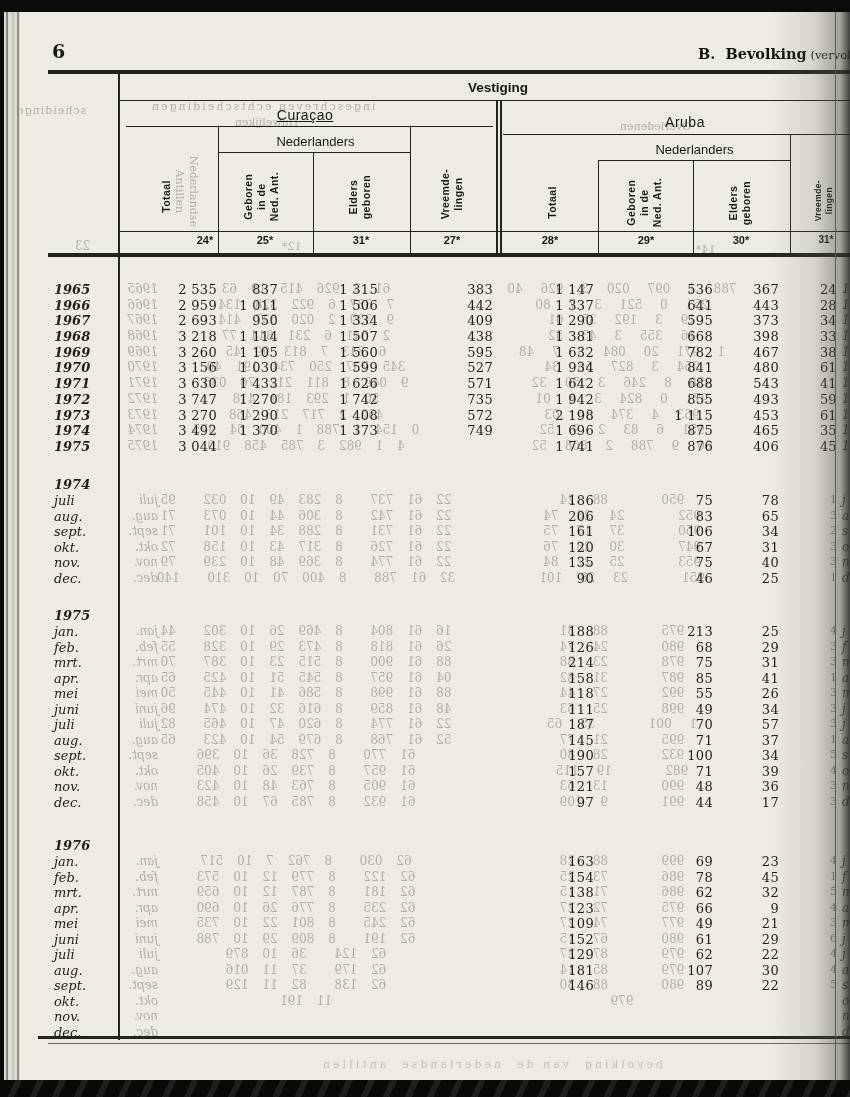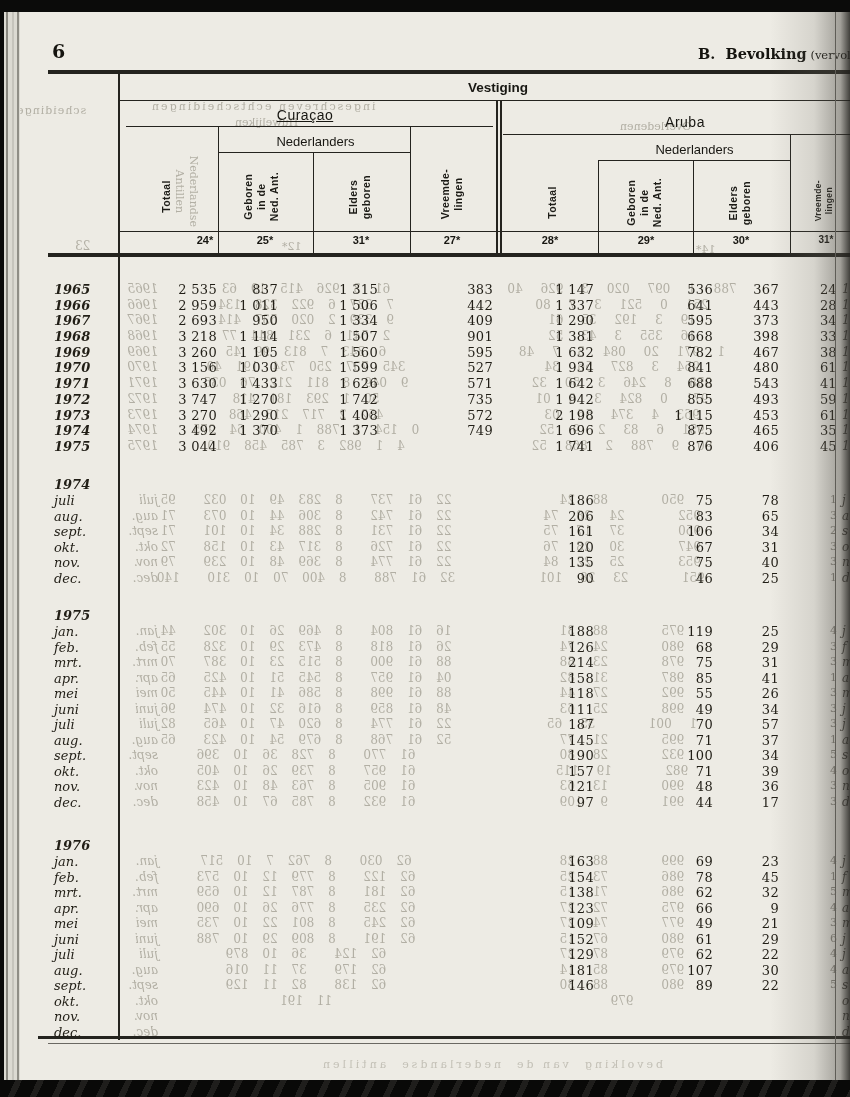--- a/index.html
+++ b/index.html
@@ -194,21 +194,21 @@
           <span class="cell fl">1</span>
         </div>
         <div class="yrow">
           <span class="cell gh gc">2 541 6 231 844 77</span>
           <span class="cell gh ga">16 355 3 43 52</span>
           <span class="cell gh glbl">1968</span>
           <span class="cell lbl">1968</span>
           <span class="cell num c24">3 218</span>
           <span class="cell num c25">1 114</span>
           <span class="cell num c26">1 507</span>
-          <span class="cell num c27">901</span>
+          <span class="cell num c27">438</span>
           <span class="cell num c28">1 381</span>
           <span class="cell num c29">668</span>
           <span class="cell num c30">398</span>
           <span class="cell c31">33</span>
           <span class="cell fl">1</span>
         </div>
         <div class="yrow">
           <span class="cell gh gc">6 343 7 813 99 45</span>
           <span class="cell gh ga">1 971 20 084 3 7 48</span>
           <span class="cell gh glbl">1969</span>
@@ -388,21 +388,21 @@
 
     <div class="blklbl" style="top:596px;">1975</div>
     <div class="rows" style="top:612px;">
 
     <div class="mrow">
           <span class="cell gh gc">16 61 804  8 469 26 10 302  44</span>
           <span class="cell gh ga">975   88 31</span>
           <span class="cell gh glbl">jan.</span>
           <span class="cell lbl mlbl" style="font-weight:normal;">jan.</span>
           <span class="cell num c28">188</span>
-          <span class="cell num c29">119</span>
+          <span class="cell num c29">213</span>
           <span class="cell num c30">25</span>
           <span class="cell fd">4</span>
           <span class="cell fl">j</span>
         </div>
         <div class="mrow">
           <span class="cell gh gc">26 61 818  8 473 29 10 328  55</span>
           <span class="cell gh ga">980   24 74</span>
           <span class="cell gh glbl">feb.</span>
           <span class="cell lbl mlbl" style="font-weight:normal;">feb.</span>
           <span class="cell num c28">126</span>

